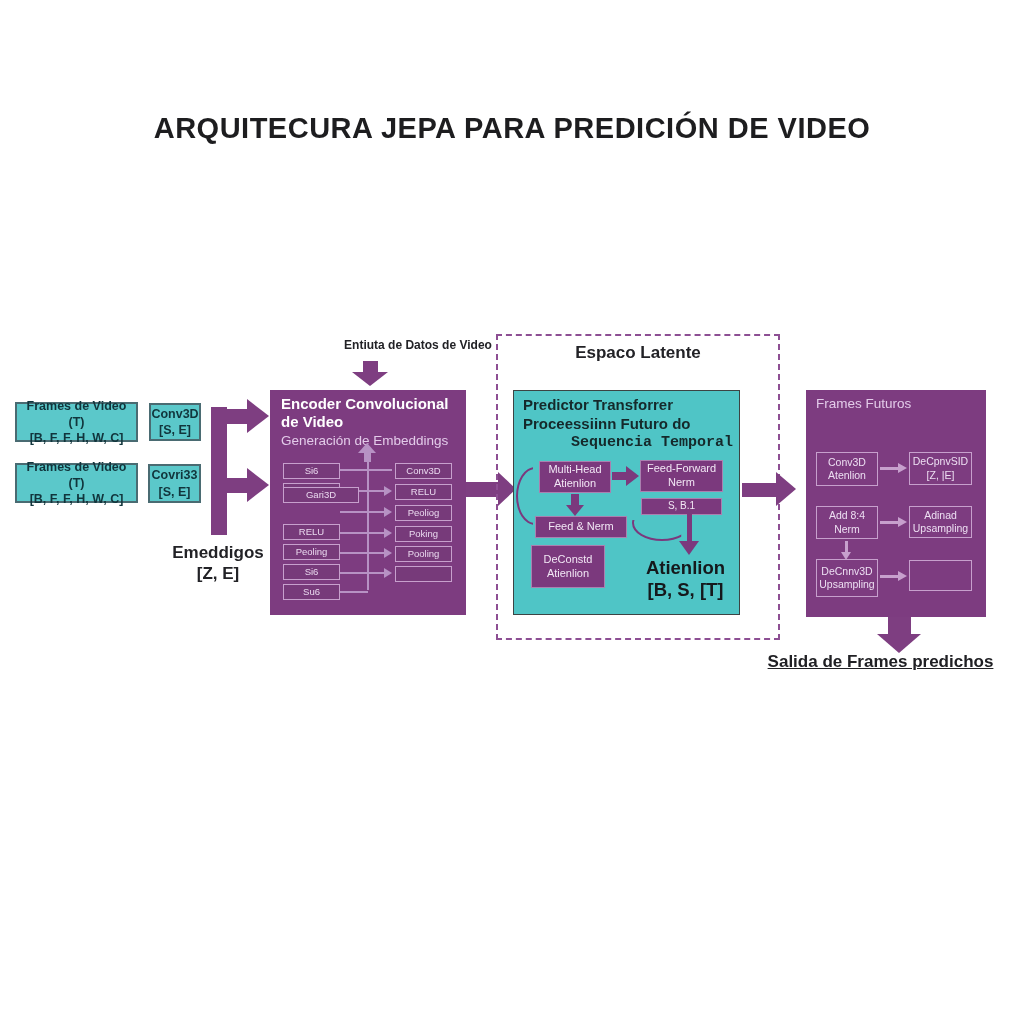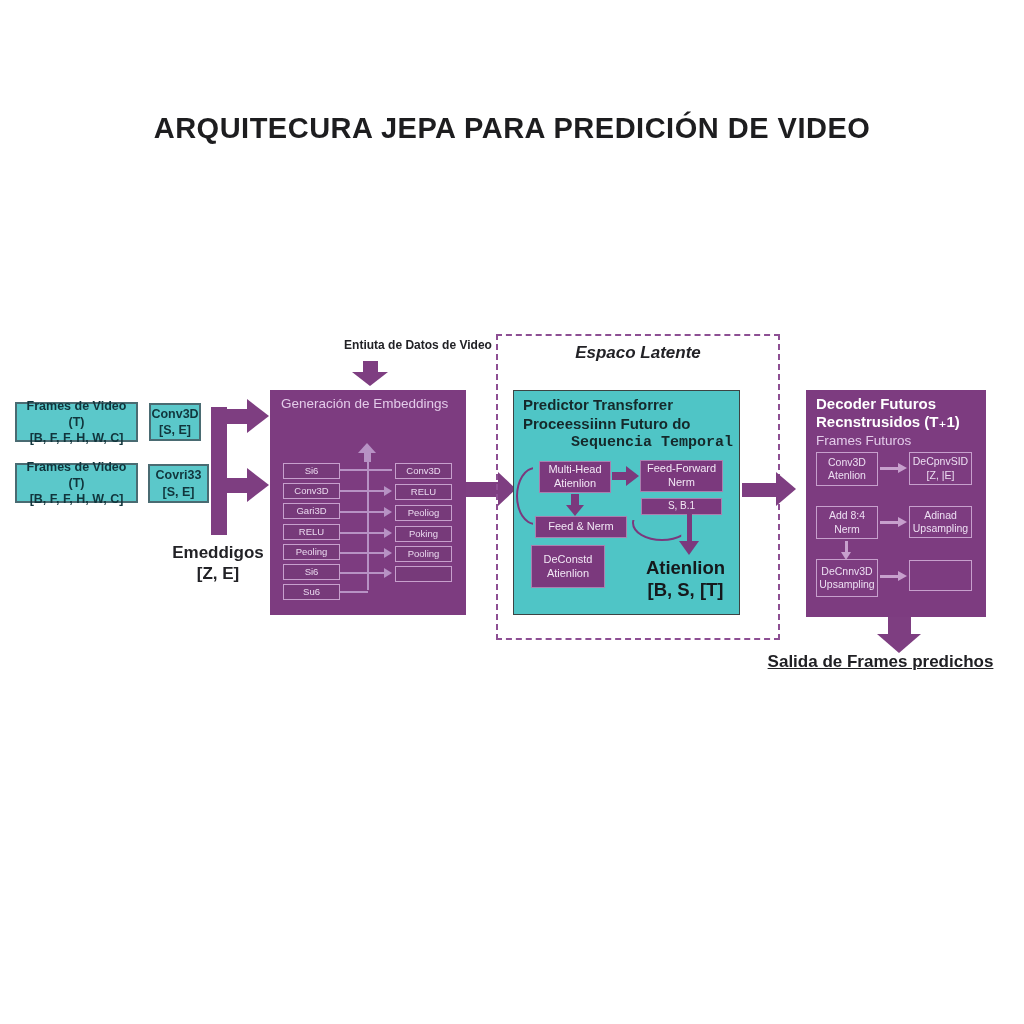--- a/index.html
+++ b/index.html
@@ -48,34 +48,36 @@
 <div class="abs lbl" style="left:270px;top:338px;width:200px;text-align:center;font-size:12px;margin-left:48px;">Entiuta de Datos de Video</div>
 <div class="abs purple-fill" style="left:363px;top:361px;width:15px;height:11px;"></div>
 <div class="abs tri" style="left:352px;top:372px;border-left:18px solid transparent;border-right:18px solid transparent;border-top:14px solid #7e3e81;"></div>
 
 <div class="abs teal-box center pre" style="left:15px;top:402px;width:123px;height:40px;">Frames de Video (T)
 [B, F, F, H, W, C]</div>
 <div class="abs teal-box center pre" style="left:149px;top:403px;width:52px;height:38px;">Conv3D
 [S, E]</div>
 <div class="abs teal-box center pre" style="left:15px;top:463px;width:123px;height:40px;">Frames de Video (T)
 [B, F, F, H, W, C]</div>
-<div class="abs teal-box center pre" style="left:148px;top:464px;width:61px;height:39px;">Covri33
+<div class="abs teal-box center pre" style="left:148px;top:464px;width:53px;height:39px;">Covri33
 [S, E]</div>
 
 <div class="abs purple-fill" style="left:211px;top:407px;width:16px;height:128px;"></div>
 <div class="abs purple-fill" style="left:211px;top:409px;width:36px;height:15px;"></div>
 <div class="abs tri" style="left:247px;top:399px;border-top:17px solid transparent;border-bottom:17px solid transparent;border-left:22px solid #7e3e81;"></div>
 <div class="abs purple-fill" style="left:211px;top:478px;width:36px;height:15px;"></div>
 <div class="abs tri" style="left:247px;top:468px;border-top:17px solid transparent;border-bottom:17px solid transparent;border-left:22px solid #7e3e81;"></div>
 
 <div class="abs lbl pre" style="left:148px;top:542px;width:140px;text-align:center;font-size:17px;line-height:1.25;">Emeddigos
 [Z, E]</div>
 
 <div class="abs big-purple" style="left:270px;top:390px;width:196px;height:225px;"></div>
 <div class="abs" style="left:281px;top:395px;width:180px;">
+  <div class="hdr-strong pre">Encoder Convolucional
+de Video</div>
   <div class="hdr-sub">Generación de Embeddings</div>
 </div>
 
 <div class="abs lt-fill" style="left:364px;top:452px;width:7px;height:10px;"></div>
 <div class="abs tri" style="left:358px;top:443px;border-left:9px solid transparent;border-right:9px solid transparent;border-bottom:10px solid #b792c4;"></div>
 
 <div class="abs lt-fill" style="left:367px;top:449px;width:2px;height:141px;"></div>
 <div class="abs lt-fill" style="left:340px;top:469px;width:52px;height:2px;"></div>
 <div class="abs lt-fill" style="left:340px;top:490px;width:44px;height:2px;"></div>
 <div class="abs tri" style="left:384px;top:486px;border-top:5px solid transparent;border-bottom:5px solid transparent;border-left:8px solid #b792c4;"></div>
@@ -84,38 +86,38 @@
 <div class="abs lt-fill" style="left:340px;top:532px;width:44px;height:2px;"></div>
 <div class="abs tri" style="left:384px;top:528px;border-top:5px solid transparent;border-bottom:5px solid transparent;border-left:8px solid #b792c4;"></div>
 <div class="abs lt-fill" style="left:340px;top:552px;width:44px;height:2px;"></div>
 <div class="abs tri" style="left:384px;top:548px;border-top:5px solid transparent;border-bottom:5px solid transparent;border-left:8px solid #b792c4;"></div>
 <div class="abs lt-fill" style="left:340px;top:572px;width:44px;height:2px;"></div>
 <div class="abs tri" style="left:384px;top:568px;border-top:5px solid transparent;border-bottom:5px solid transparent;border-left:8px solid #b792c4;"></div>
 <div class="abs lt-fill" style="left:340px;top:591px;width:28px;height:2px;"></div>
 
 <div class="abs enc-layer center" style="left:283px;top:463px;width:57px;height:16px;">Si6</div>
 <div class="abs enc-layer center" style="left:283px;top:483px;width:57px;height:16px;">Conv3D</div>
-<div class="abs enc-layer center" style="left:283px;top:503px;width:57px;height:16px;">Gari3D</div>
+<div class="abs enc-layer center" style="left:283px;top:487px;width:76px;height:16px;">Gari3D</div>
 <div class="abs enc-layer center" style="left:283px;top:524px;width:57px;height:16px;">RELU</div>
 <div class="abs enc-layer center" style="left:283px;top:544px;width:57px;height:16px;">Peoling</div>
 <div class="abs enc-layer center" style="left:283px;top:564px;width:57px;height:16px;">Si6</div>
 <div class="abs enc-layer center" style="left:283px;top:584px;width:57px;height:16px;">Su6</div>
 
 <div class="abs enc-layer center" style="left:395px;top:463px;width:57px;height:16px;">Conv3D</div>
 <div class="abs enc-layer center" style="left:395px;top:484px;width:57px;height:16px;">RELU</div>
 <div class="abs enc-layer center" style="left:395px;top:505px;width:57px;height:16px;">Peoliog</div>
 <div class="abs enc-layer center" style="left:395px;top:526px;width:57px;height:16px;">Poking</div>
 <div class="abs enc-layer center" style="left:395px;top:546px;width:57px;height:16px;">Pooling</div>
 <div class="abs enc-layer center" style="left:395px;top:566px;width:57px;height:16px;"></div>
 
 <div class="abs purple-fill" style="left:466px;top:482px;width:32px;height:15px;"></div>
 <div class="abs tri" style="left:498px;top:472px;border-top:17px solid transparent;border-bottom:17px solid transparent;border-left:18px solid #7e3e81;"></div>
 
 <div class="abs" style="left:496px;top:334px;width:284px;height:306px;border:2px dashed #8d4f93;box-sizing:border-box;"></div>
-<div class="abs lbl" style="left:496px;top:343px;width:284px;text-align:center;font-size:17px;font-style:italic;">Espaco Latente</div>
+<div class="abs lbl" style="left:496px;top:343px;width:284px;text-align:center;font-size:17px;">Espaco Latente</div>
 
 <div class="abs" style="left:513px;top:390px;width:227px;height:225px;background:#4fc5c6;border:1.5px solid #3c4444;box-sizing:border-box;"></div>
 <div class="abs" style="left:523px;top:396px;width:210px;">
   <div class="teal-hdr">Predictor Transforrer</div>
   <div class="teal-hdr">Proceessiinn Futuro do</div>
   <div class="teal-hdr" style="text-align:right;font-family:Liberation Mono, monospace;">Sequencia Temporal</div>
 </div>
 
 <div class="abs pblock center pre" style="left:539px;top:461px;width:72px;height:32px;">Multi-Head
 Atienlion</div>
@@ -135,22 +137,20 @@
 <div class="abs arc" style="left:516px;top:467px;width:38px;height:58px;clip-path:inset(0 55% 0 0);"></div>
 <div class="abs arc" style="left:632px;top:505px;width:60px;height:36px;clip-path:inset(42% 18% 0 0);"></div>
 <div class="abs" style="left:687px;top:514px;width:5px;height:27px;background:#7b397d;"></div>
 <div class="abs tri" style="left:679px;top:541px;border-left:10.5px solid transparent;border-right:10.5px solid transparent;border-top:14px solid #7b397d;"></div>
 
 <div class="abs purple-fill" style="left:742px;top:483px;width:34px;height:14px;"></div>
 <div class="abs tri" style="left:776px;top:472px;border-top:17px solid transparent;border-bottom:17px solid transparent;border-left:20px solid #7e3e81;"></div>
 
 <div class="abs big-purple" style="left:806px;top:390px;width:180px;height:227px;"></div>
 <div class="abs" style="left:816px;top:395px;width:165px;">
-  <div class="hdr-strong pre">Decoder Futuros
-Recnstrusidos (T₊1)</div>
   <div class="hdr-sub">Frames Futuros</div>
 </div>
 
 <div class="abs dblock center pre" style="left:816px;top:452px;width:62px;height:34px;">Conv3D
 Atenlion</div>
 <div class="abs dblock center pre" style="left:909px;top:452px;width:63px;height:33px;">DeCpnvSID
 [Z, |E]</div>
 <div class="abs dblock center pre" style="left:816px;top:506px;width:62px;height:33px;">Add 8:4
 Nerm</div>
 <div class="abs dblock center pre" style="left:909px;top:506px;width:63px;height:32px;">Adinad

